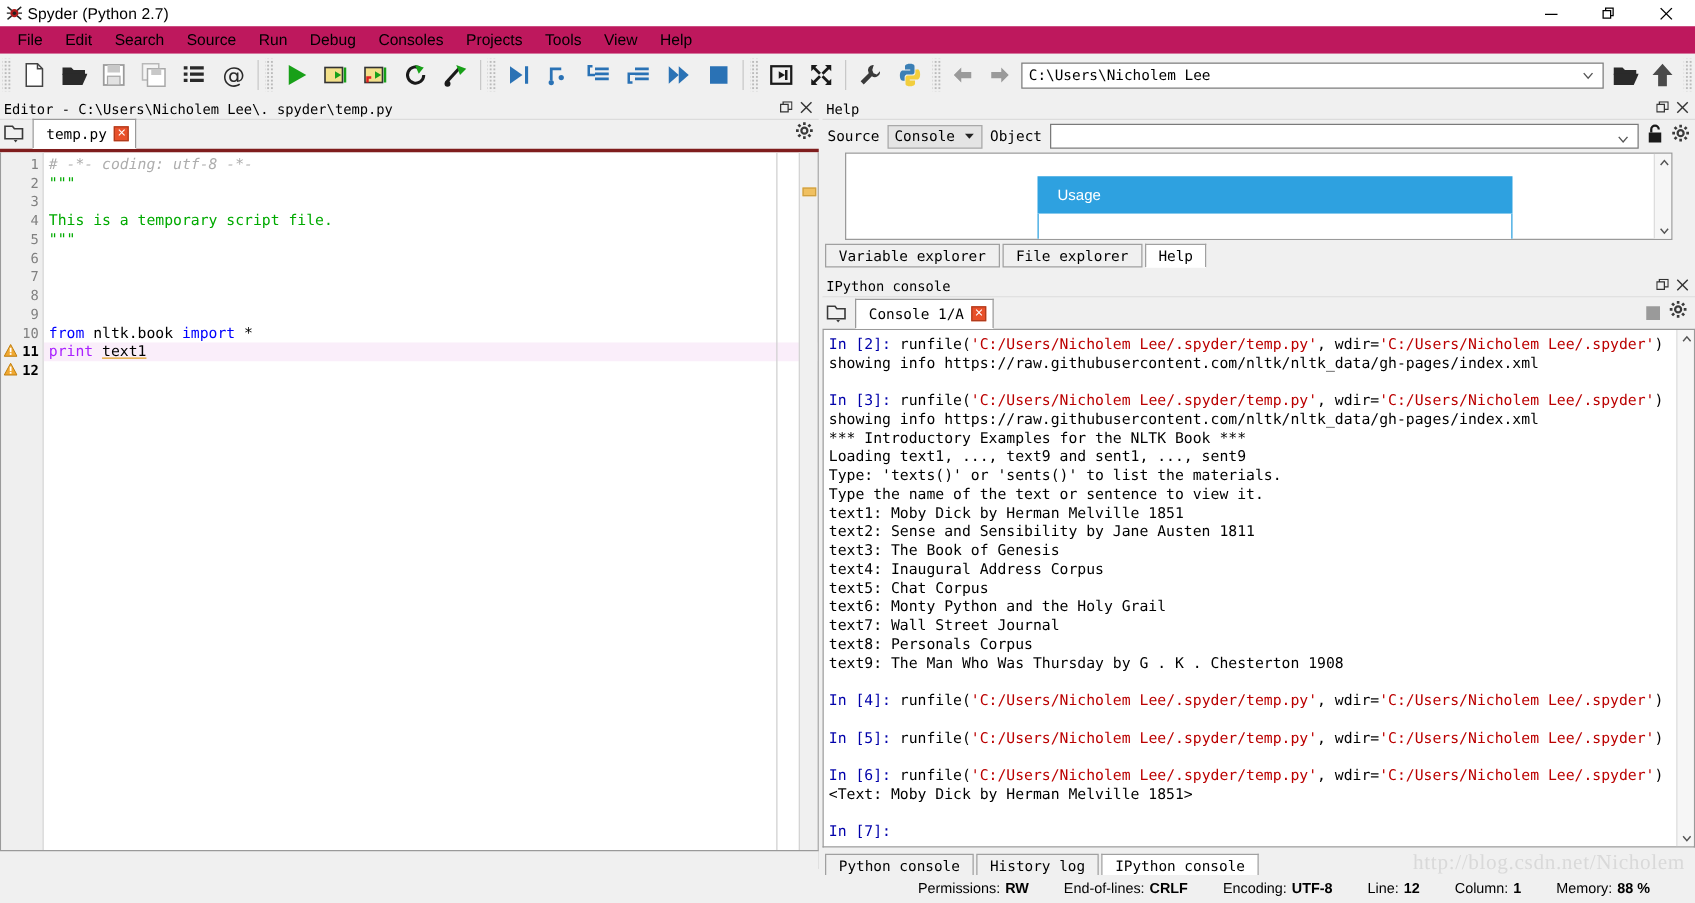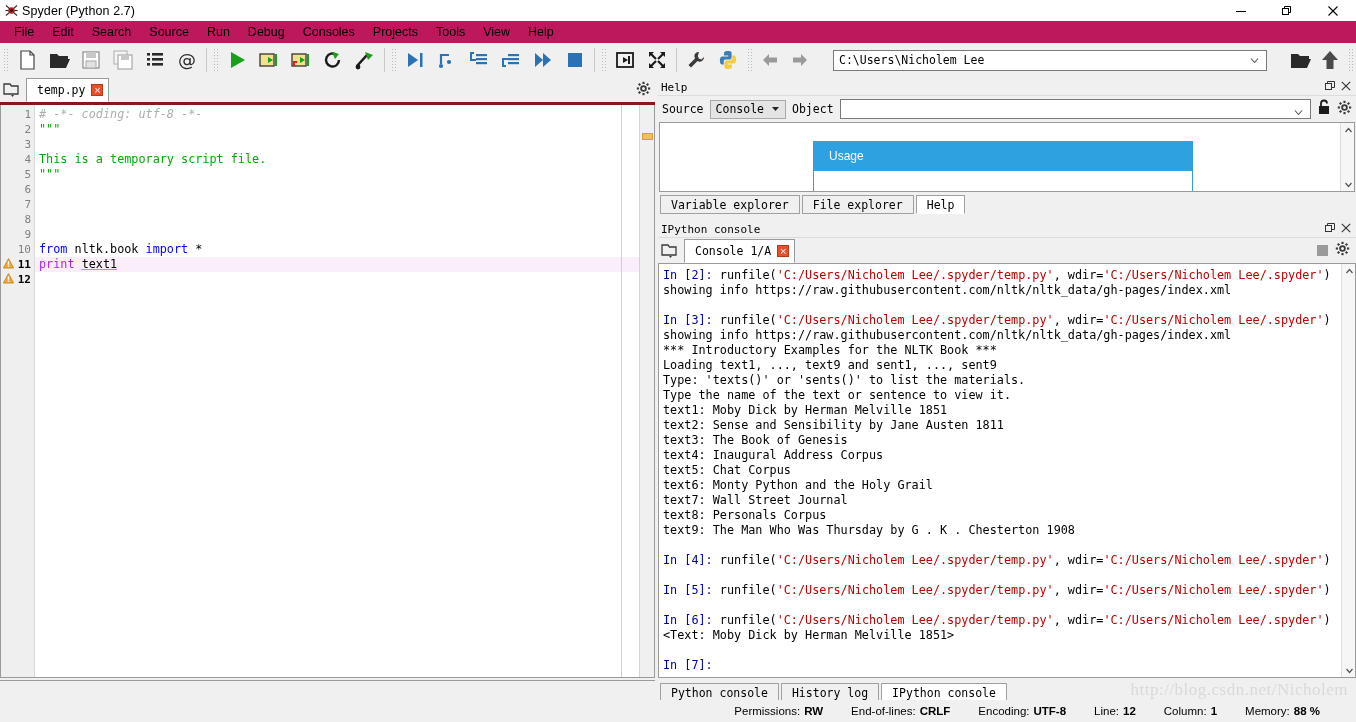--- a/index.html
+++ b/index.html
@@ -45,21 +45,21 @@
     background-size: 3px 3px; background-position: 1px 1px;
     opacity: .85;
   }
   .tbtn {
     width: 32px; height: 30px; display: flex; align-items: center; justify-content: center;
   }
   .tsep { width: 1px; height: 24px; background: #c8c8c8; margin: 0 3px; }
   .navbtn { width: 30px; height: 30px; display: flex; align-items: center; justify-content: center; }
   .pathbox {
     flex: 1; height: 21px; background: #fff; border: 1px solid #7a7a7a;
-    display: flex; align-items: center; position: relative; margin: 0 18px;
+    display: flex; align-items: center; position: relative; margin: 0 2px;
     font-family: "DejaVu Sans Mono", monospace; font-size: 11.5px; color: #000;
     padding-left: 5px; min-width: 0;
   }
   .pathbox .caret { position: absolute; right: 6px; top: 4px; }
 
   
   .panel-title {
     height: 17px; background: #f0f0f0; display: flex; align-items: center;
     font-family: "DejaVu Sans Mono", monospace; font-size: 11px; color: #000;
     padding-left: 3px; border-bottom: 1px solid #dcdcdc;
@@ -131,21 +131,21 @@
     height: 19px; background: #e4e4e4; border: 1px solid #a9a9a9; display: flex; align-items: center;
     padding: 0 5px; gap: 7px; font-family: "DejaVu Sans Mono", monospace; font-size: 11.5px;
   }
   .objbox {
     flex: 1; height: 20px; background: #fff; border: 1px solid #7a7a7a;
     display: flex; align-items: center; position: relative; min-width: 0;
   }
   .objbox .caret { position: absolute; right: 6px; top: 4px; }
   .help-body {
     position: relative; height: 70px; background: #fff; border: 1px solid #9a9a9a;
-    margin: 0 1px; overflow: hidden;
+    margin: 0 18px; overflow: hidden;
   }
   .usage-card { position: absolute; left: 153px; top: 18px; width: 380px; }
   .usage-head {
     height: 30px; background: #2ea1e0; color: #fff; display: flex; align-items: center;
     padding-left: 16px; font-size: 12px; font-family: "Liberation Sans", sans-serif;
   }
   .usage-body { height: 22px; background: #fff; border: 1px solid #2ea1e0; border-top: none; }
   .helpscroll { position: absolute; right: 0; top: 0; width: 14px; height: 100%; background: #f6f6f6; border-left: 1px solid #ddd; }
   .arrbtn { width: 14px; height: 14px; display: flex; align-items: center; justify-content: center; }
   .tabstrip { height: 22px; display: flex; align-items: flex-end; padding-left: 2px; background: #f0f0f0; }
@@ -449,20 +449,37 @@
     </div>
     <div class="navbtn">
       <svg width="22" height="22" viewBox="0 0 22 22">
           <path d="M11 2 L19 11 L14.5 11 L14.5 20 L7.5 20 L7.5 11 L3 11 Z" fill="#4a4a4a"></path>
         </svg>
     </div>
     <div class="tgrip"></div>
   </div>
 
   <div class="editor-pane">
+    <div class="panel-title">
+      <span>Editor - C:\Users\Nicholem Lee\. spyder\temp.py</span>
+      <span class="ptools">
+        <span>
+          <svg width="10" height="10" viewBox="0 0 10 10">
+              <rect x="0.5" y="2.5" width="6" height="6" fill="none" stroke="#333" stroke-width="1"></rect>
+              <polyline points="2.5,2.5 2.5,0.5 9.5,0.5 9.5,6.5 6.5,6.5" fill="none" stroke="#333" stroke-width="1"></polyline>
+            </svg>
+        </span>
+        <span>
+          <svg width="10" height="10" viewBox="0 0 10 10">
+              <line x1="0.8" y1="0.8" x2="9.2" y2="9.2" stroke="#333" stroke-width="1.1"></line>
+              <line x1="9.2" y1="0.8" x2="0.8" y2="9.2" stroke="#333" stroke-width="1.1"></line>
+            </svg>
+        </span>
+      </span>
+    </div>
 
     <div class="editor-tabbar">
       <div class="browse-icon">
         <svg width="18" height="18" viewBox="0 0 18 18">
             <path d="M1 3 h6 l1.5 2 H15 v8 H1 Z" fill="none" stroke="#3a3a3a" stroke-width="1.3"></path>
             <path d="M8 14 l3 0 l-1.5 2 Z" fill="#3a3a3a"></path>
           </svg>
       </div>
       <div class="ftab">
         <span class="ftab-label">temp.py</span>

